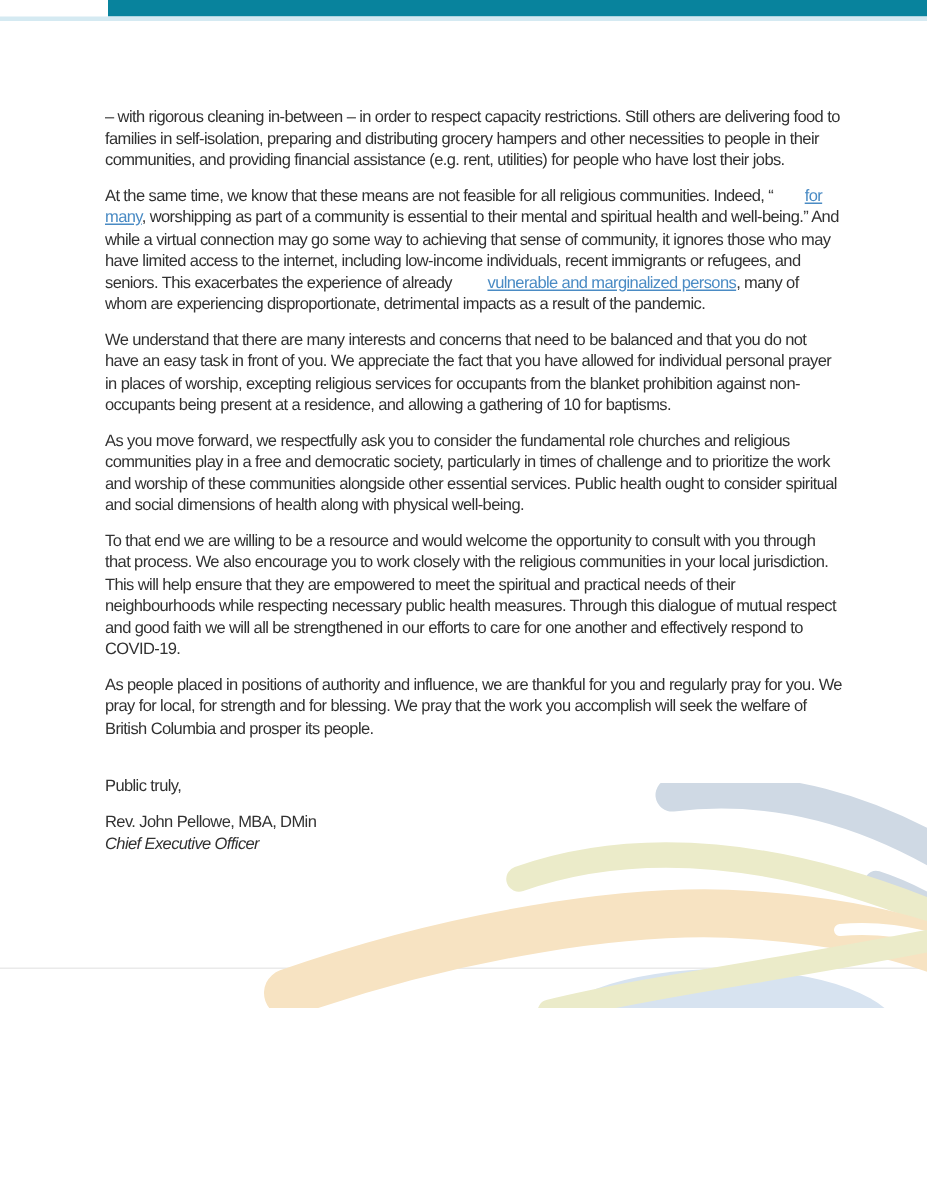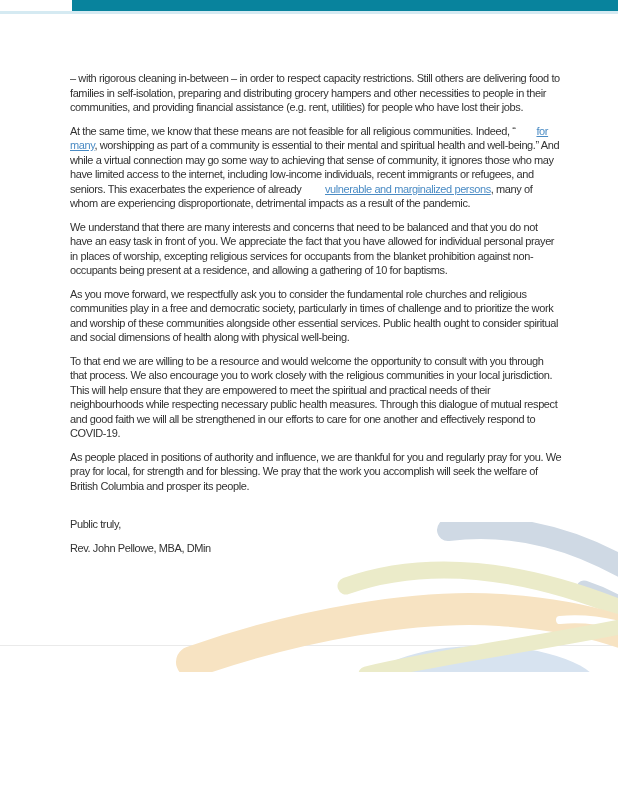--- a/index.html
+++ b/index.html
@@ -44,20 +44,21 @@
 
     <p><span>At the same time, we know that these means are not feasible for all religious communities. Indeed, “</span><a class="link" href="#">for many</a><span>, worshipping as part of a community is essential to their mental and spiritual health and well-being.” And while a virtual connection may go some way to achieving that sense of community, it ignores those who may have limited access to the internet, including low-income individuals, recent immigrants or refugees, and seniors. This exacerbates the experience of already </span><a class="link" href="#">vulnerable and marginalized persons</a><span>, many of whom are experiencing disproportionate, detrimental impacts as a result of the pandemic.</span></p>
 
     <p>We understand that there are many interests and concerns that need to be balanced and that you do not have an easy task in front of you. We appreciate the fact that you have allowed for individual personal prayer in places of worship, excepting religious services for occupants from the blanket prohibition against non-occupants being present at a residence, and allowing a gathering of 10 for baptisms.</p>
     <p>As you move forward, we respectfully ask you to consider the fundamental role churches and religious communities play in a free and democratic society, particularly in times of challenge and to prioritize the work and worship of these communities alongside other essential services. Public health ought to consider spiritual and social dimensions of health along with physical well-being.</p>
     <p>To that end we are willing to be a resource and would welcome the opportunity to consult with you through that process. We also encourage you to work closely with the religious communities in your local jurisdiction. This will help ensure that they are empowered to meet the spiritual and practical needs of their neighbourhoods while respecting necessary public health measures.  Through this dialogue of mutual respect and good faith we will all be strengthened in our efforts to care for one another and effectively respond to COVID-19.</p>
     <p>As people placed in positions of authority and influence, we are thankful for you and regularly pray for you. We pray for local, for strength and for blessing. We pray that the work you accomplish will seek the welfare of British Columbia and prosper its people.</p>
 
     <p class="closing">Public truly,</p>
     <p class="sig-name">Rev. John Pellowe, MBA, DMin</p>
+    <p class="sig-title">Chief Executive Officer</p>
   </div>
 
   <div class="footer-rule"></div>
 
   <svg class="footer-art" viewBox="0 0 618 150" aria-hidden="true">
 
     <path d="M 448 8 C 515 0 580 16 648 60" fill="none" stroke="#cfd9e4" stroke-width="22" stroke-linecap="round"></path>
 
     <path d="M 584 66 Q 615 76 648 100" fill="none" stroke="#cfd9e4" stroke-width="15" stroke-linecap="round"></path>
 

